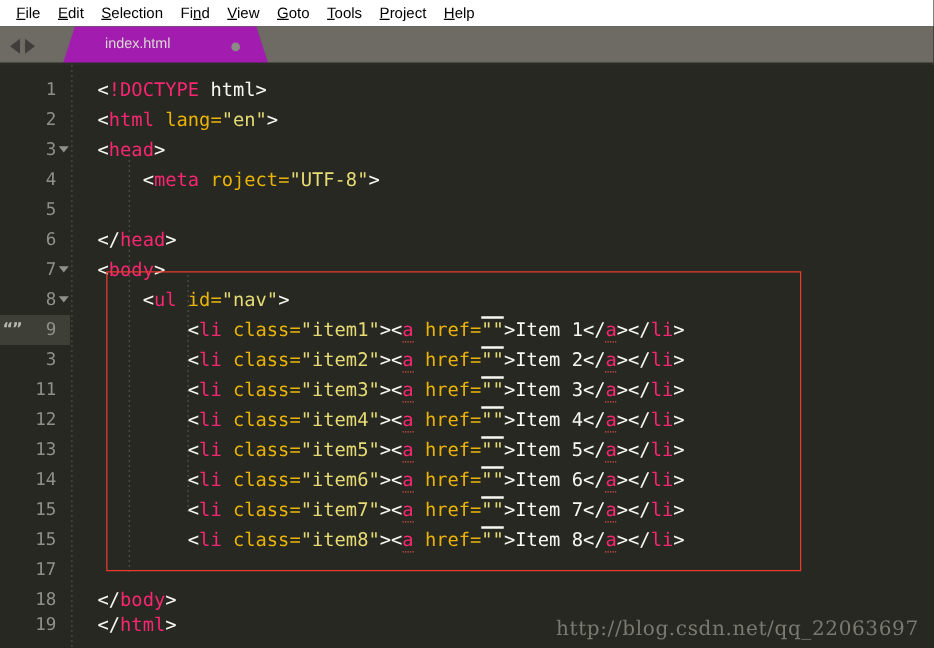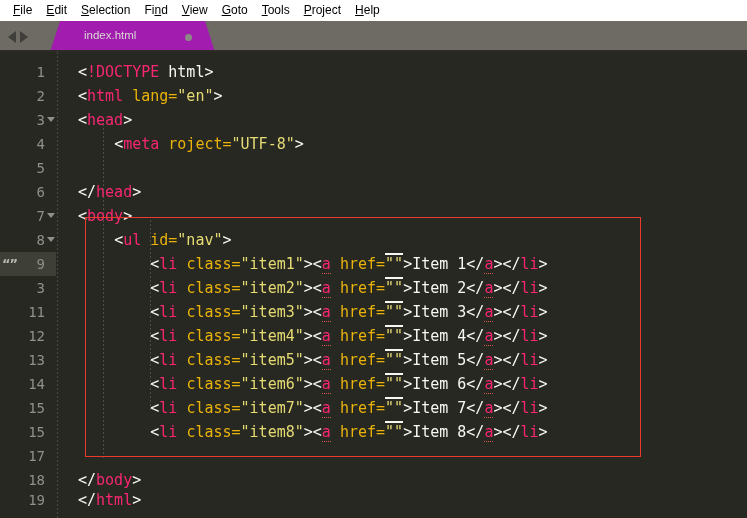--- a/index.html
+++ b/index.html
@@ -337,15 +337,16 @@
           <div class="code"><span class="t-punc">&lt;/</span><span class="t-tag">body</span><span class="t-punc">&gt;</span></div>
         </div>
         <div class="line-row" style="top: 436px;">
           <div class="lineno">19</div>
           <div class="code"><span class="t-punc">&lt;/</span><span class="t-tag">html</span><span class="t-punc">&gt;</span></div>
         </div>
       </div>
 
     <div class="annot-box" style="left:85px; top:165px; width:556px; height:240px;"></div>
 
+    <div class="watermark">http://blog.csdn.net/qq_22063697</div>
   </div>
 
 </div>
 
 </body></html>

